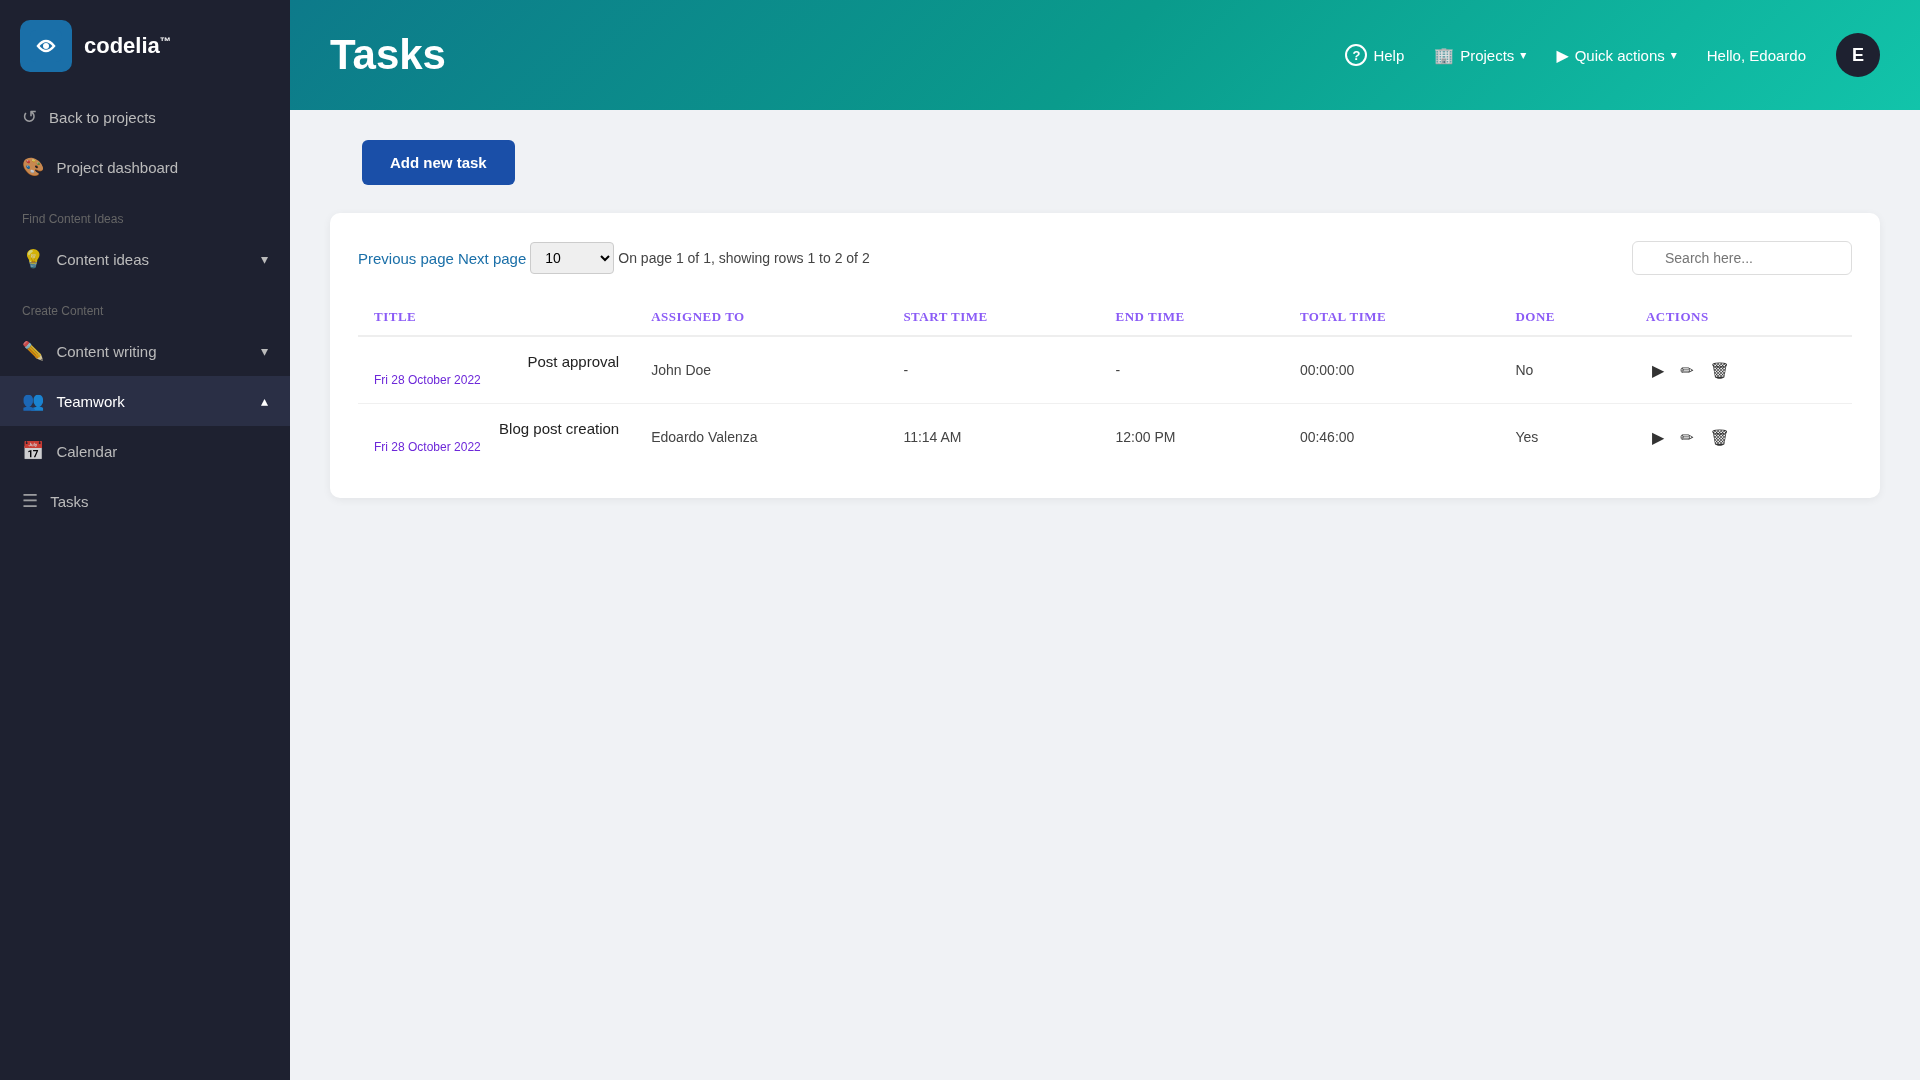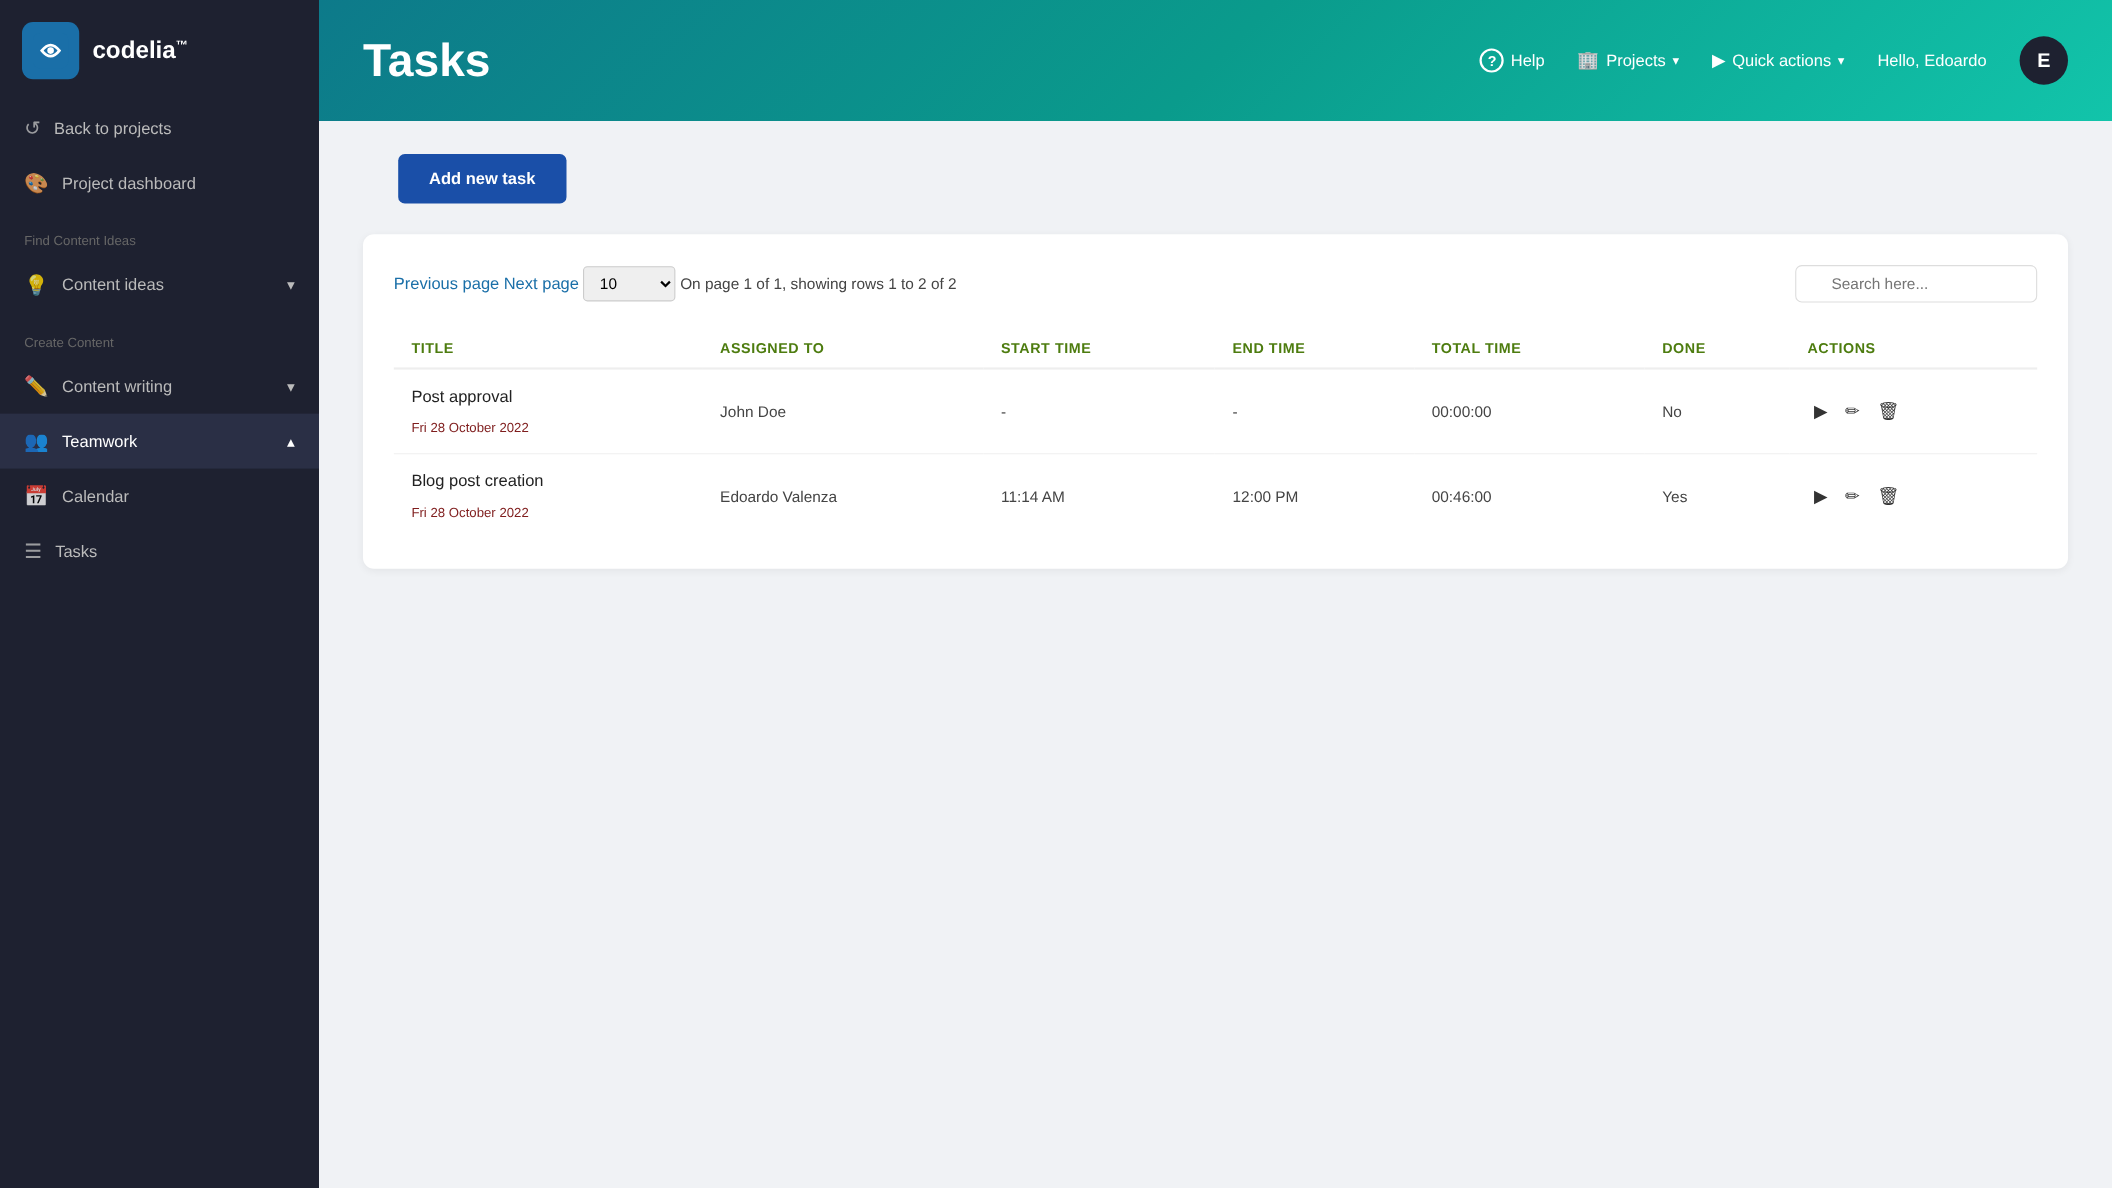--- a/index.html
+++ b/index.html
@@ -167,34 +167,35 @@
       border-collapse: collapse;
     }
     thead tr {
       border-bottom: 2px solid #eee;
     }
     thead th {
       text-align: left;
       padding: 10px 16px;
       font-size: 13px;
       font-weight: 700;
-      color: #4d7c0f;
+      color: #8b5cf6;
       letter-spacing: 0.5px;
+      font-family: Liberation Serif, serif;
     }
     tbody tr {
       border-bottom: 1px solid #f0f0f0;
     }
     tbody tr:last-child { border-bottom: none; }
     tbody td {
       padding: 16px 16px;
       font-size: 14px;
       color: #444;
     }
-    .task-title { font-weight: 500; color: #222; font-size: 15px; }
-    .task-date { font-size: 12px; color: #7f1d1d; margin-top: 13px; }
+    .task-title { font-weight: 500; color: #222; font-size: 15px; text-align: right; }
+    .task-date { font-size: 12px; color: #6d28d9; margin-top: 3px; }
 
     .action-btn {
       background: none;
       border: none;
       cursor: pointer;
       font-size: 16px;
       color: #333;
       padding: 4px 6px;
     }
   </style>

